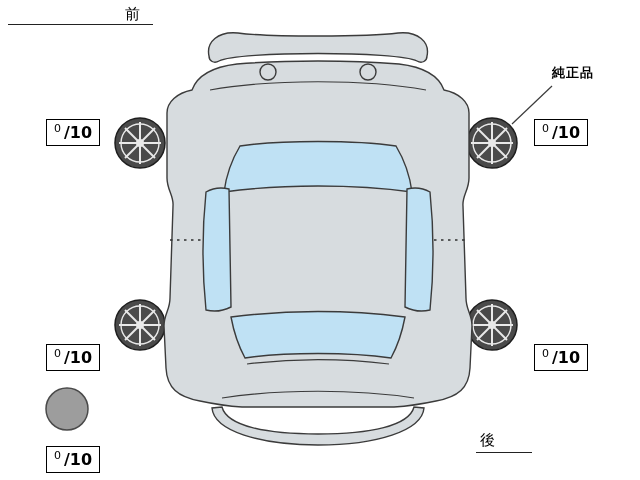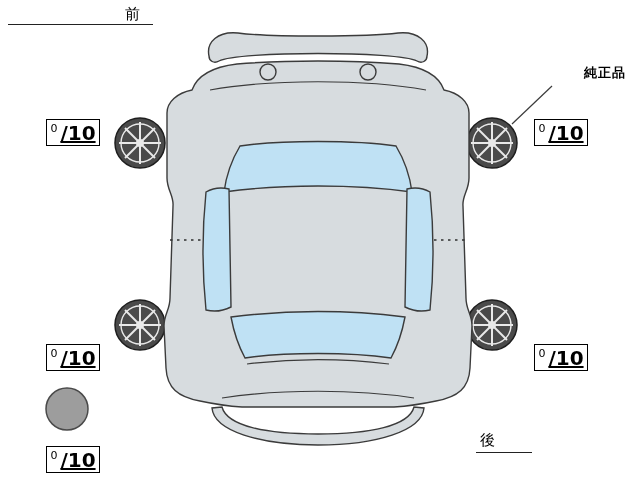--- a/index.html
+++ b/index.html
@@ -17,21 +17,21 @@
   .rim{fill:none;stroke:#e9e9e9;stroke-width:1.4;}
   .label{position:absolute;font-size:15px;letter-spacing:1px;white-space:nowrap;}
   .label.bold{font-weight:bold;font-size:13px;}
   .rule{position:absolute;height:0;border-top:1.5px solid #222;}
   .score-box{
     position:absolute;width:54px;height:27px;border:1.6px solid #000;
     background:#fff;box-sizing:border-box;display:flex;align-items:center;
     justify-content:center;gap:3px;
   }
   .score-num{font-size:11px;transform:translateY(-4px);}
-  .score-den{font-size:20px;font-weight:bold;text-decoration:underline;}
+  .score-den{font-size:16px;font-weight:bold;}
 </style>
 </head>
 <body>
 
 <div class="stage">
 
   <svg width="640" height="480" viewBox="0 0 640 480">
     <defs>
       <g id="wheel">
         <circle r="25" stroke="#1e1e1e" stroke-width="1.5" fill="#4a4a4a"></circle>
@@ -87,21 +87,21 @@
 
     <circle cx="67" cy="409" r="21" stroke="#4a4a4a" stroke-width="1.5" fill="#9d9d9d"></circle>
   </svg>
 
   <div class="label" style="left:125px;top:5px;">前</div>
   <div class="rule" style="left:8px;top:24px;width:145px;"></div>
 
   <div class="label" style="left:480px;top:431px;">後</div>
   <div class="rule" style="left:476px;top:452px;width:56px;"></div>
 
-  <div class="label bold" style="left:552px;top:64px;margin-left:32px;">純正品</div>
+  <div class="label bold" style="left:552px;top:64px;">純正品</div>
 
   <div class="score-box" style="left:46px;top:119px;">
     <span class="score-num">0</span>
     <span class="score-den">/10</span>
   </div>
 
   <div class="score-box" style="left:534px;top:119px;">
     <span class="score-num">0</span>
     <span class="score-den">/10</span>
   </div>

